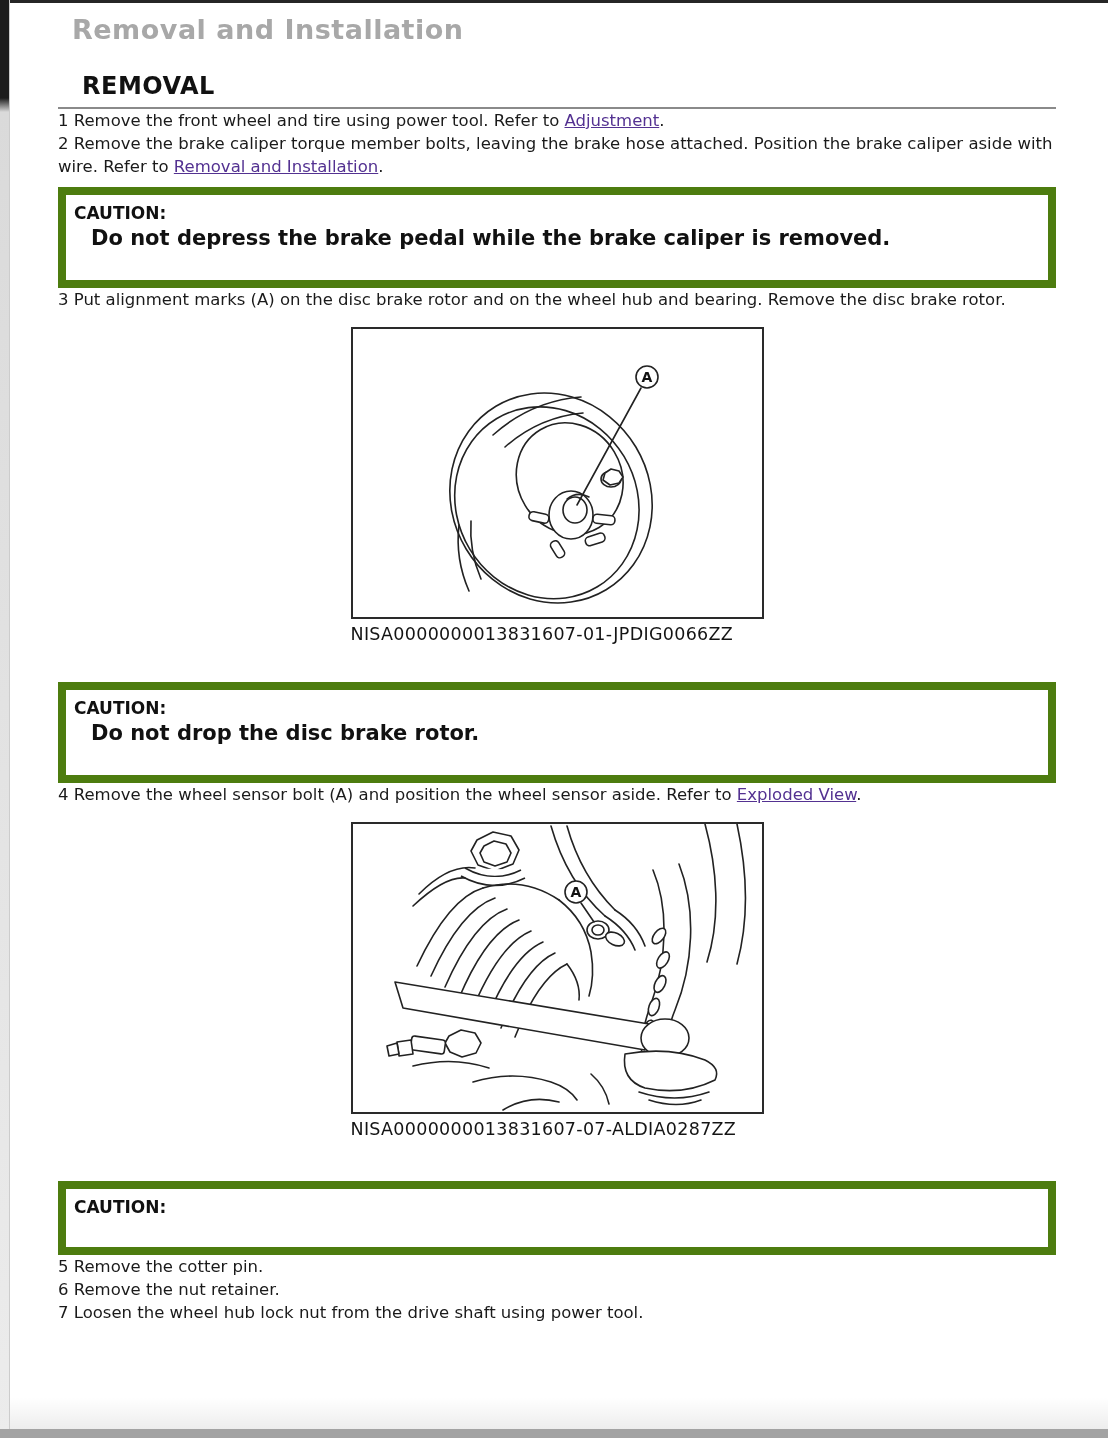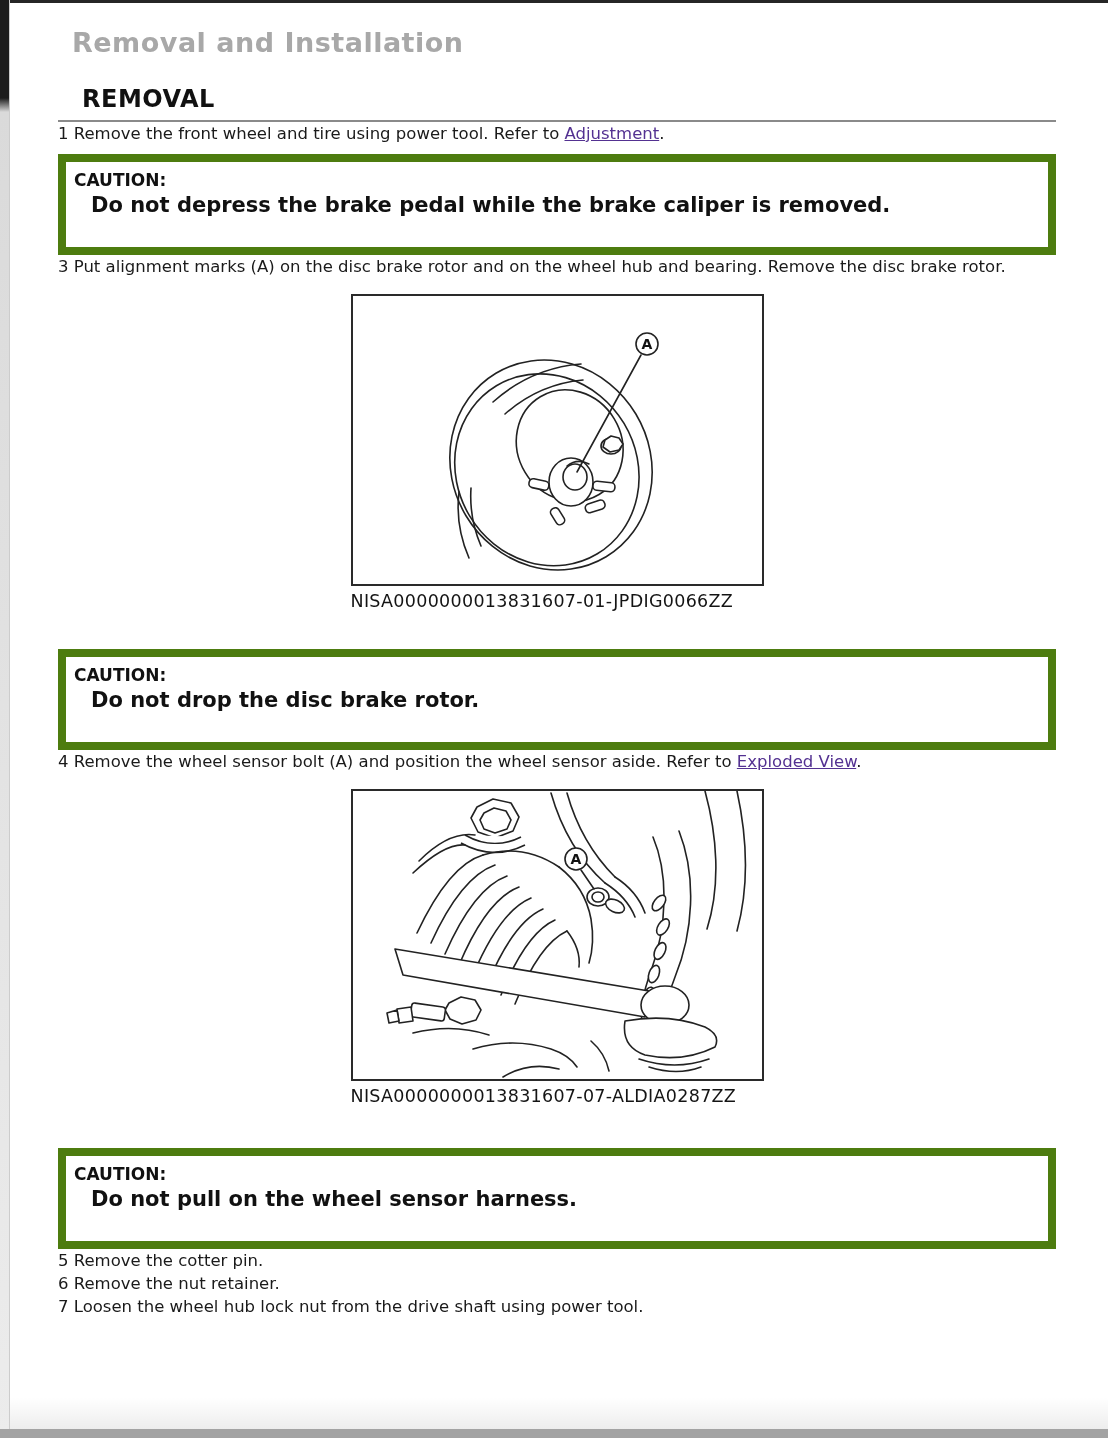--- a/index.html
+++ b/index.html
@@ -13,21 +13,21 @@
   }
   
   .top-edge    { position:absolute; top:0; left:0; right:0; height:3px; background:#262626; z-index:5; }
   .left-edge   { position:absolute; top:0; left:0; bottom:0; width:9px;
                  background:linear-gradient(180deg,#1c1c1c 0px,#1c1c1c 98px,#dadada 112px,#ececec 100%);
                  border-right:1px solid #cccccc; z-index:5; }
   .bottom-fade { position:absolute; left:0; right:0; bottom:9px; height:32px;
                  background:linear-gradient(180deg, rgba(0,0,0,0) 0%, rgba(0,0,0,0.07) 100%); }
   .bottom-edge { position:absolute; bottom:0; left:0; right:0; height:9px; background:#a3a3a3; z-index:5; }
 
-  .content { position:absolute; left:58px; top:13px; width:998px; }
+  .content { position:absolute; left:58px; top:0; width:998px; }
 
   .section-title {
     margin:14px 0 0 14px;
     font-size:27px; font-weight:bold; color:#a8a8a8;
     letter-spacing:0.5px;
   }
   .page-heading {
     margin:27px 0 0 24px;
     font-size:24px; font-weight:bold; color:#111111;
     letter-spacing:0.5px;
@@ -83,20 +83,21 @@
   <div class="left-edge"></div>
 
   <div class="content">
 
     <div class="section-title">Removal and Installation</div>
     <div class="page-heading">REMOVAL</div>
     <hr class="heading-rule">
 
     <p class="step m-step1"><span>1 Remove the front wheel and tire using power tool. Refer to </span><a href="#" class="doc-link">Adjustment</a><span>.</span></p>
 
+    <p class="step m-step2"><span>2 Remove the brake caliper torque member bolts, leaving the brake hose attached. Position the brake caliper aside with wire. Refer to </span><a href="#" class="doc-link">Removal and Installation</a><span>.</span></p>
 
     <div class="caution">
       <div class="caution-label">CAUTION:</div>
       <div class="caution-msg">Do not depress the brake pedal while the brake caliper is removed.</div>
     </div>
 
     <p class="step m-step3">3 Put alignment marks (A) on the disc brake rotor and on the wheel hub and bearing. Remove the disc brake rotor.</p>
 
     <figure class="diagram">
       <div class="diagram-frame">
@@ -213,21 +214,20 @@
           <path class="ln" d="M 120 258 Q 160 246 198 258 Q 216 264 224 276"></path>
           <path class="ln" d="M 150 286 Q 176 270 206 278"></path>
           <path class="ln" d="M 238 250 Q 252 262 256 280"></path>
         </svg>
       </div>
       <figcaption>NISA0000000013831607-07-ALDIA0287ZZ</figcaption>
     </figure>
 
     <div class="caution m-caution3">
       <div class="caution-label">CAUTION:</div>
-      <div class="caution-msg">Do not pull on the wheel sensor harness.</div>
     </div>
 
     <p class="step m-step5">5 Remove the cotter pin.</p>
     <p class="step m-step6">6 Remove the nut retainer.</p>
     <p class="step m-step7">7 Loosen the wheel hub lock nut from the drive shaft using power tool.</p>
 
   </div>
 
   <div class="bottom-fade"></div>
   <div class="bottom-edge"></div>

